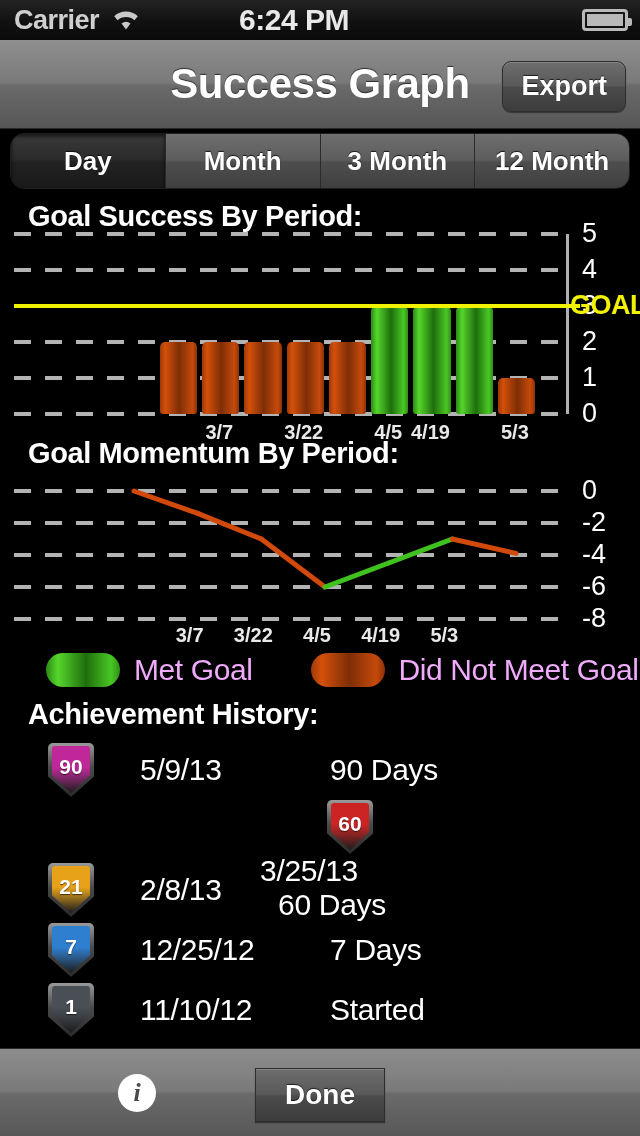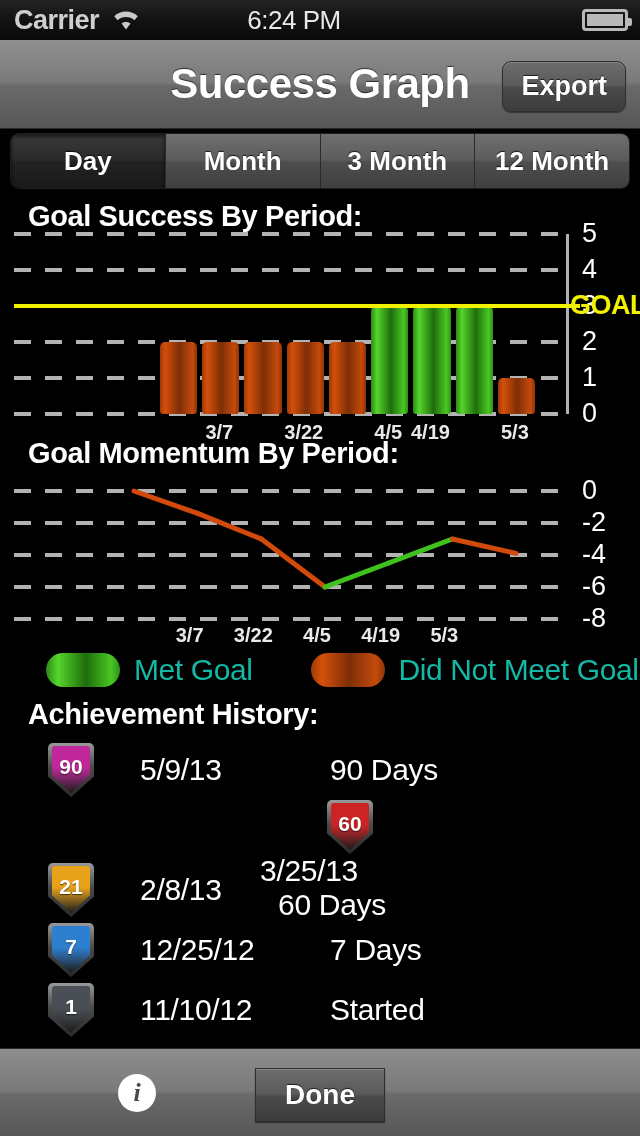--- a/index.html
+++ b/index.html
@@ -15,21 +15,21 @@
   
   .statusbar{
     position:absolute; left:0; top:0; width:640px; height:40px;
     background:linear-gradient(to bottom,#232323 0%,#111 55%,#0a0a0a 100%);
     display:flex; align-items:center;
   }
   .sb-carrier{ color:#cfcfcf; font-size:27px; font-weight:bold; margin-left:14px; letter-spacing:-0.5px; }
   .sb-wifi{ margin-left:12px; display:flex; align-items:flex-end; }
   .sb-time{
     position:absolute; left:0; width:588px; text-align:center;
-    color:#e8e8e8; font-size:26px; font-weight:normal; letter-spacing:-0.5px;
+    color:#e8e8e8; font-size:30px; font-weight:bold; letter-spacing:-0.5px;
   }
   .sb-batt{
     position:absolute; right:12px; top:9px;
     width:46px; height:22px; border:3px solid #b9b9b9; border-radius:4px;
   }
   .sb-batt::after{
     content:""; position:absolute; right:-7px; top:6px;
     width:4px; height:8px; background:#b9b9b9; border-radius:0 2px 2px 0;
   }
   .sb-batt i{ position:absolute; left:2px; top:2px; right:2px; bottom:2px; background:#b9b9b9; display:block; }
@@ -51,21 +51,21 @@
     border:1px solid #2e2e2e; border-radius:9px;
     background:linear-gradient(to bottom,#6d6d6d 0%,#5a5a5a 48%,#4b4b4b 52%,#3c3c3c 100%);
     color:#fff; font-size:27px; font-weight:bold;
     text-shadow:0 -1px 1px rgba(0,0,0,.7);
     box-shadow:inset 0 1px 0 rgba(255,255,255,.18), 0 1px 1px rgba(0,0,0,.45);
   }
 
   
   .segwrap{
     position:absolute; left:10px; top:133px; width:620px; height:56px;
-    border:1px solid #1e1e1e; border-radius:9px; overflow:hidden;
+    border:1px solid #1e1e1e; border-radius:14px; overflow:hidden;
     display:flex; box-shadow:0 1px 2px rgba(0,0,0,.6);
   }
   .seg{
     flex:1 1 0; display:flex; align-items:center; justify-content:center;
     color:#fff; font-size:26px; font-weight:bold;
     text-shadow:0 -1px 1px rgba(0,0,0,.75);
     background:linear-gradient(to bottom,#6f6f6f 0%,#5c5c5c 48%,#4e4e4e 52%,#3f3f3f 100%);
     border-right:1px solid #2a2a2a;
   }
   .seg:last-child{ border-right:none; }
@@ -101,21 +101,21 @@
   .xlab{
     position:absolute; color:#e9e9e9; font-size:20px; font-weight:bold;
     text-align:center; line-height:1;
     text-shadow:0 1px 1px #000;
   }
   .bar{ position:absolute; border-radius:5px 5px 3px 3px; }
 
   
   .legend{ position:absolute; left:0; width:640px; display:flex; align-items:center; }
   .lg-chip{ width:74px; height:34px; border-radius:17px; margin-left:46px; }
-  .lg-txt{ color:#14b8a6; font-size:30px; margin-left:14px; letter-spacing:-0.4px; }
+  .lg-txt{ color:#f0abfc; font-size:30px; margin-left:14px; letter-spacing:-0.4px; }
 
   
   .ach-row{ position:absolute; left:12px; width:640px; height:60px; display:flex; align-items:center; }
   .shield{ position:relative; width:46px; height:54px; margin-left:36px; flex:0 0 auto; }
   .shield .outer{
     position:absolute; inset:0;
     background:linear-gradient(to bottom,#9a9a9a,#4a4a4a 45%,#2a2a2a);
     clip-path:polygon(50% 100%, 0% 62%, 0% 0%, 100% 0%, 100% 62%);
     border-radius:5px 5px 0 0;
   }

